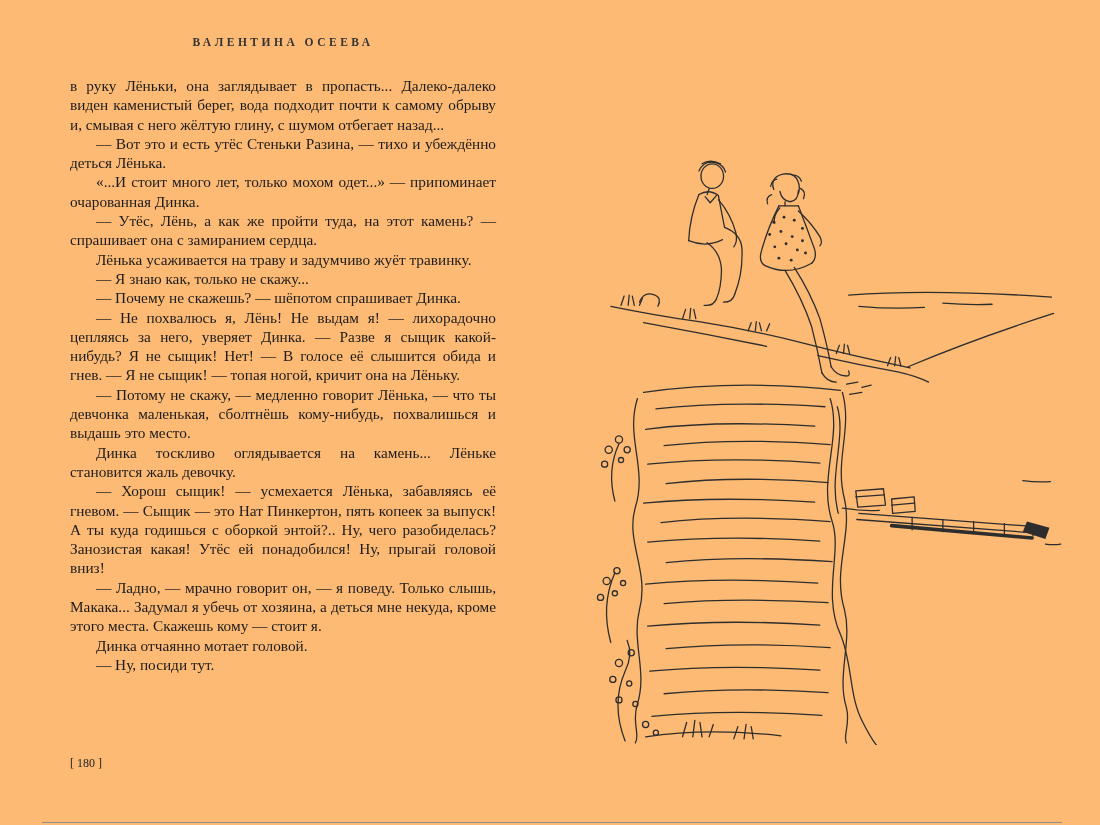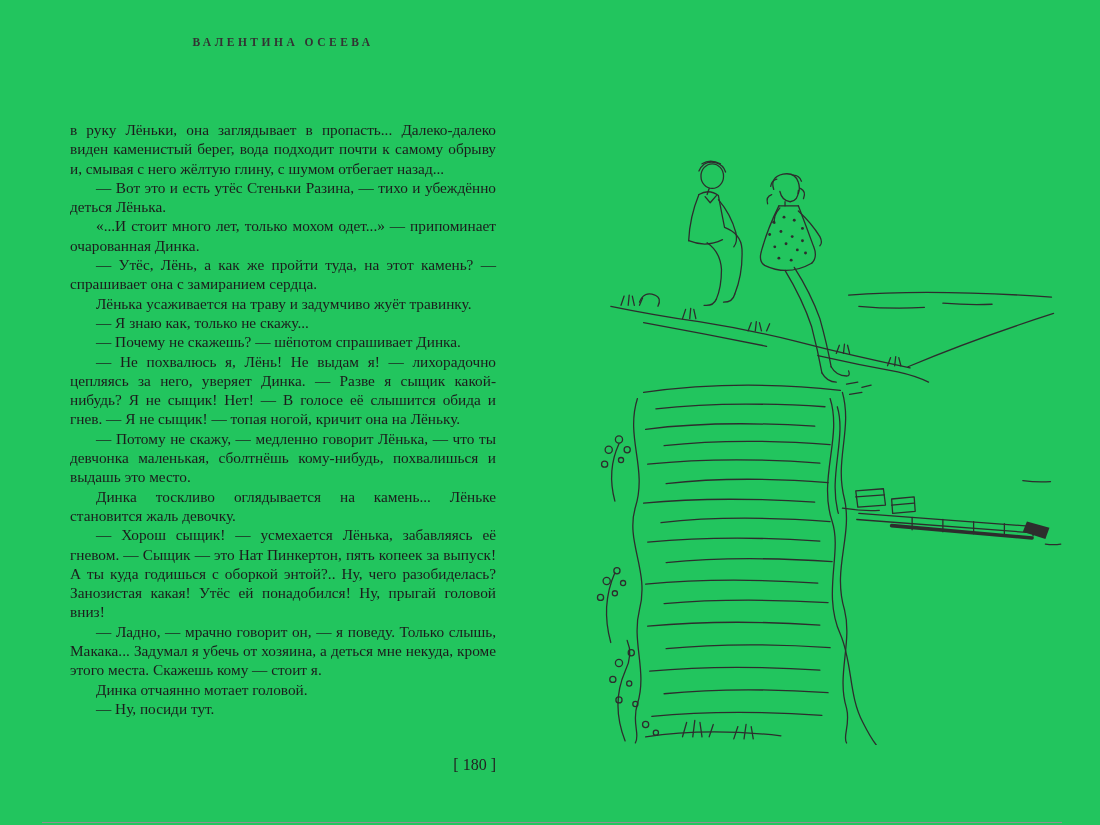--- a/index.html
+++ b/index.html
@@ -8,21 +8,21 @@
     width: 1100px;
     height: 825px;
     background: #fdfdfc;
     font-family: "Liberation Serif", serif;
     overflow: hidden;
   }
   .spread {
     position: relative;
     width: 1100px;
     height: 825px;
-    background: #22c55e;
+    background: #fdba74;
   }
   .running-head {
     position: absolute;
     left: 70px;
     top: 36px;
     width: 426px;
     text-align: center;
     font-size: 11.5px;
     font-weight: 700;
     letter-spacing: 3.5px;
@@ -30,36 +30,35 @@
   }
   .text-column {
     position: absolute;
     left: 70px;
     top: 76px;
     width: 426px;
     font-size: 15.3px;
     line-height: 19.3px;
     color: #1c1c1c;
     text-align: justify;
-    margin-top: 44px;
   }
   .text-column p {
     margin: 0;
     text-indent: 26px;
   }
   .text-column p.flush {
     text-indent: 0;
   }
   .folio {
     position: absolute;
     left: 70px;
     top: 756px;
     width: 426px;
-    text-align: right;
-    font-size: 16px;
+    text-align: left;
+    font-size: 12px;
     color: #222;
   }
   .illustration {
     position: absolute;
     left: 582px;
     top: 130px;
     width: 486px;
     height: 615px;
   }
   .page-edge {

